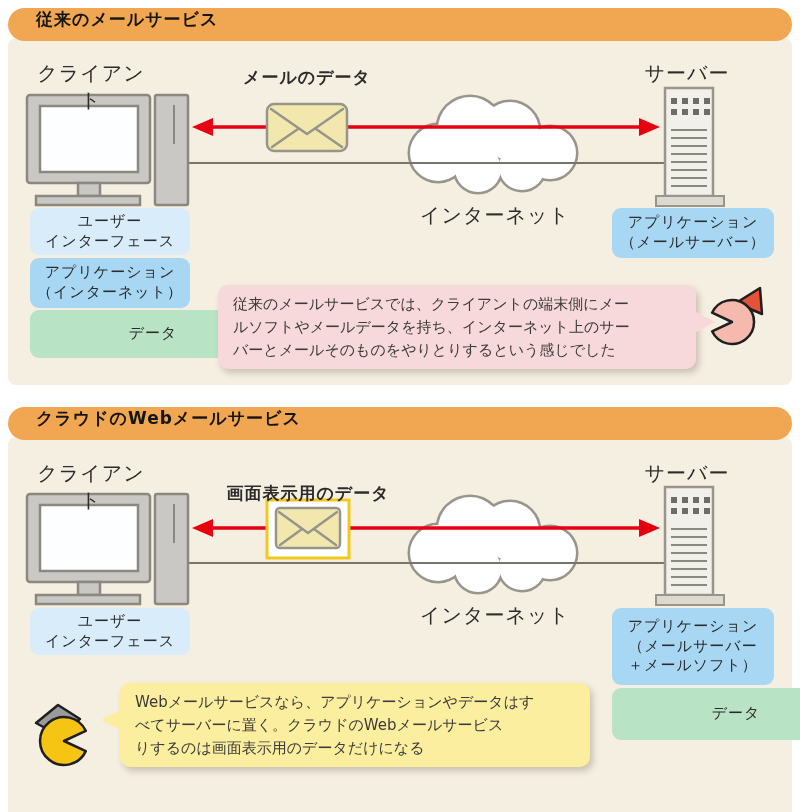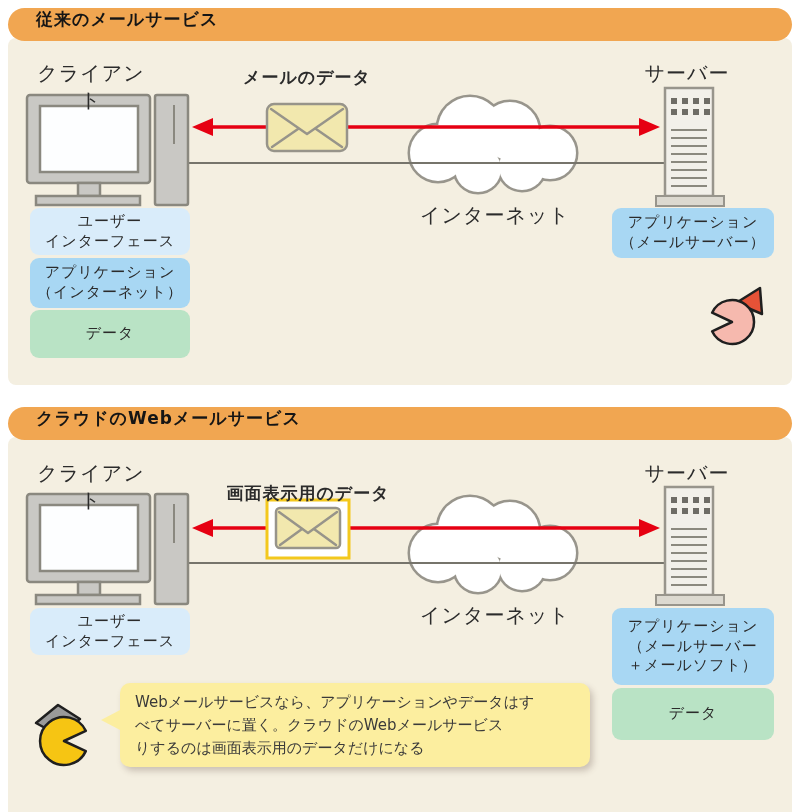--- a/index.html
+++ b/index.html
@@ -10,21 +10,21 @@
   .panel-header{position:absolute;left:0;right:0;top:0;height:33px;border-radius:17px;
         background:var(--header_orange);display:flex;align-items:flex-start;padding-left:28px;box-sizing:border-box;z-index:4;}
   .panel-title{font-size:17px;font-weight:bold;color:#151515;letter-spacing:1px;}
   .diagram-svg{position:absolute;left:0;top:0;z-index:1;}
   .label{position:absolute;z-index:2;text-align:center;font-size:20px;color:#2b2b2b;letter-spacing:1px;}
   .label.bold{font-weight:bold;font-size:17px;letter-spacing:1px;}
   .stack-box{position:absolute;z-index:2;border-radius:9px;display:flex;flex-direction:column;
         align-items:center;justify-content:center;text-align:center;font-size:15px;line-height:1.32;letter-spacing:1px;}
   .box-ui{background:var(--ui_blue);}
   .box-app{background:var(--app_blue);}
-  .box-data{background:var(--data_green);}
+  .box-data{background:var(--data_green);padding-left:43px;}
   .bubble{position:absolute;z-index:3;border-radius:10px;padding:8px 15px;font-size:15px;line-height:1.52;
         color:#3a3a3a;box-shadow:3px 4px 6px rgba(110,90,80,0.30);}
   .bubble-pink{background:var(--bubble_pink);}
   .bubble-yellow{background:var(--bubble_yellow);}
   .tail{position:absolute;width:0;height:0;border-top:11px solid transparent;border-bottom:11px solid transparent;}
   .tail-right{right:-19px;top:26px;border-left:21px solid var(--bubble_pink);}
   .tail-left{left:-19px;top:26px;border-right:21px solid var(--bubble_yellow);}
   .bird{position:absolute;z-index:3;}
   .machine{fill:var(--machine_gray);stroke:var(--machine_edge);stroke-width:2.5;}
   .thin{stroke:var(--machine_edge);stroke-width:2;}
@@ -127,20 +127,26 @@
       <div>（インターネット）</div>
     </div>
     <div class="stack-box box-data" style="left:22px;top:302px;width:160px;height:48px;">
       <div>データ</div>
     </div>
     <div class="stack-box box-app" style="left:604px;top:200px;width:162px;height:50px;">
       <div>アプリケーション</div>
       <div>（メールサーバー）</div>
     </div>
 
+    <div class="bubble bubble-pink" style="left:210px;top:277px;width:448px;">
+      <div>従来のメールサービスでは、クライアントの端末側にメー</div>
+      <div>ルソフトやメールデータを持ち、インターネット上のサー</div>
+      <div>バーとメールそのものをやりとりするという感じでした</div>
+      <div class="tail tail-right"></div>
+    </div>
 
     <svg class="bird" style="left:694px;top:278px;" width="70" height="62" viewBox="0 0 70 62">
       <path d="M34 17 L58 2 L60 28 Z" fill="var(--bird_red)" stroke="var(--outline_dark)" stroke-width="2.5" stroke-linejoin="round"></path>
       <path d="M30 36 L10.1 26.7 A22 22 0 1 1 10.1 45.3 Z" fill="var(--bird_pink)" stroke="var(--outline_dark)" stroke-width="2.5" stroke-linejoin="round"></path>
     </svg>
   </div>
 
   <div class="panel" style="top:407px;height:426px;">
     <div class="panel-body"></div>
     <div class="panel-header">

